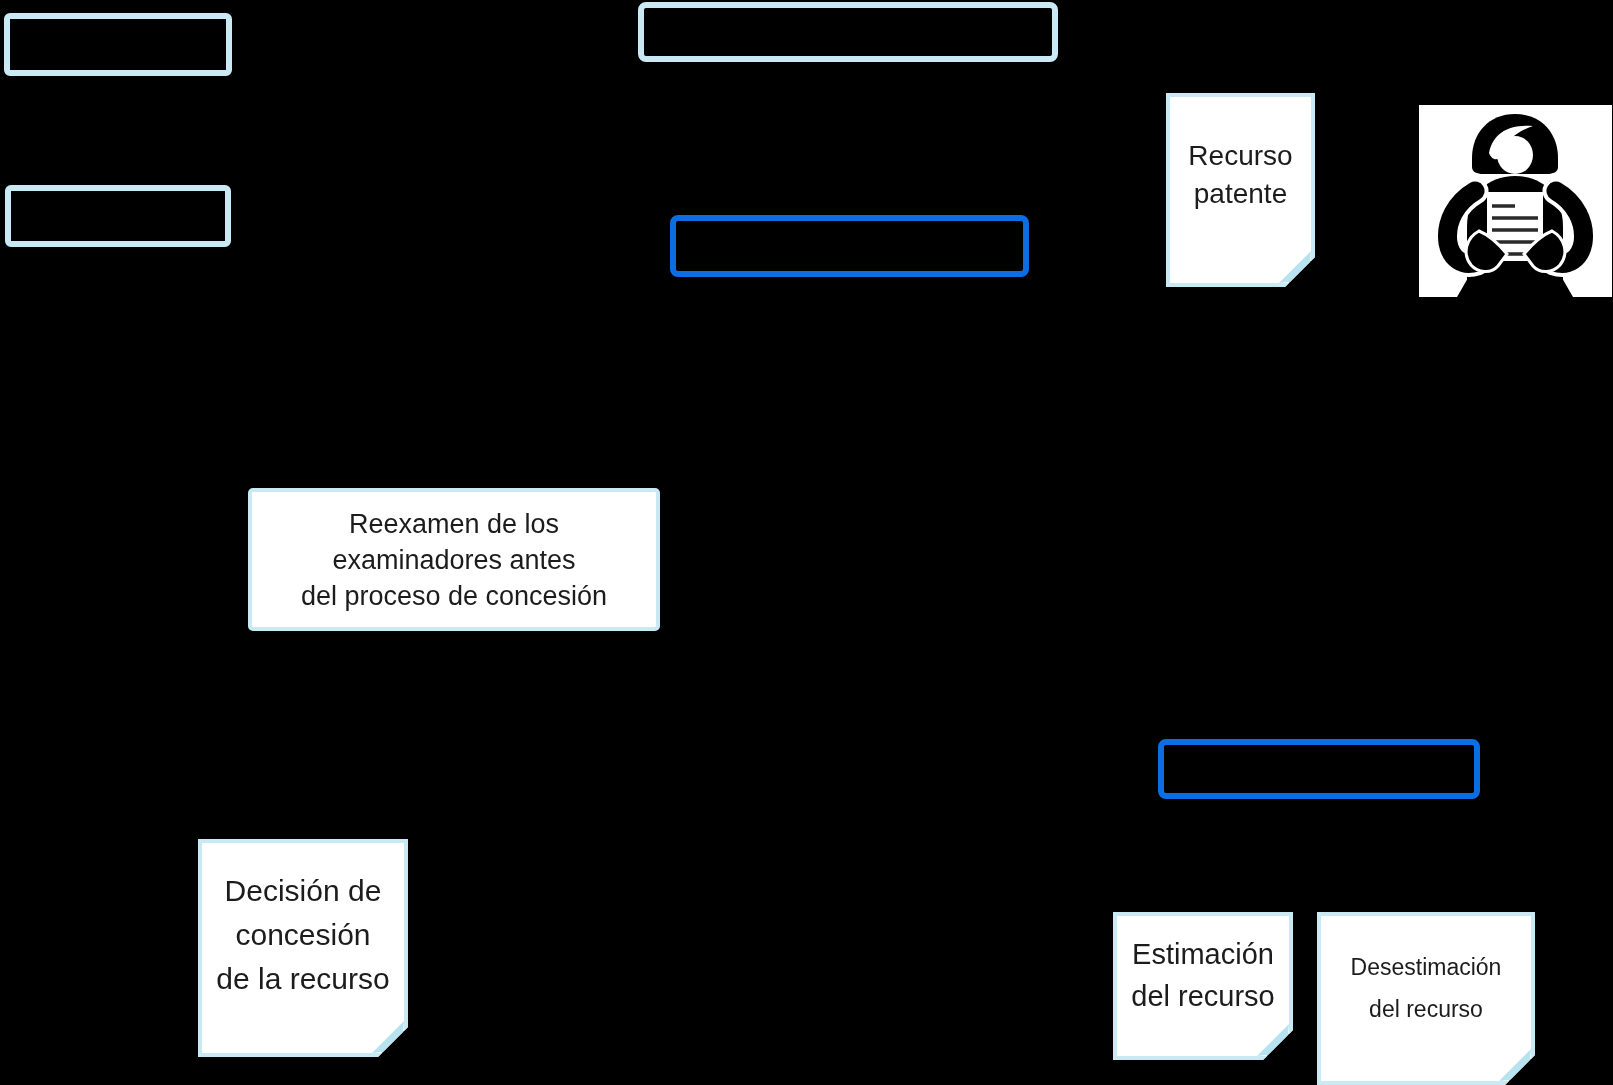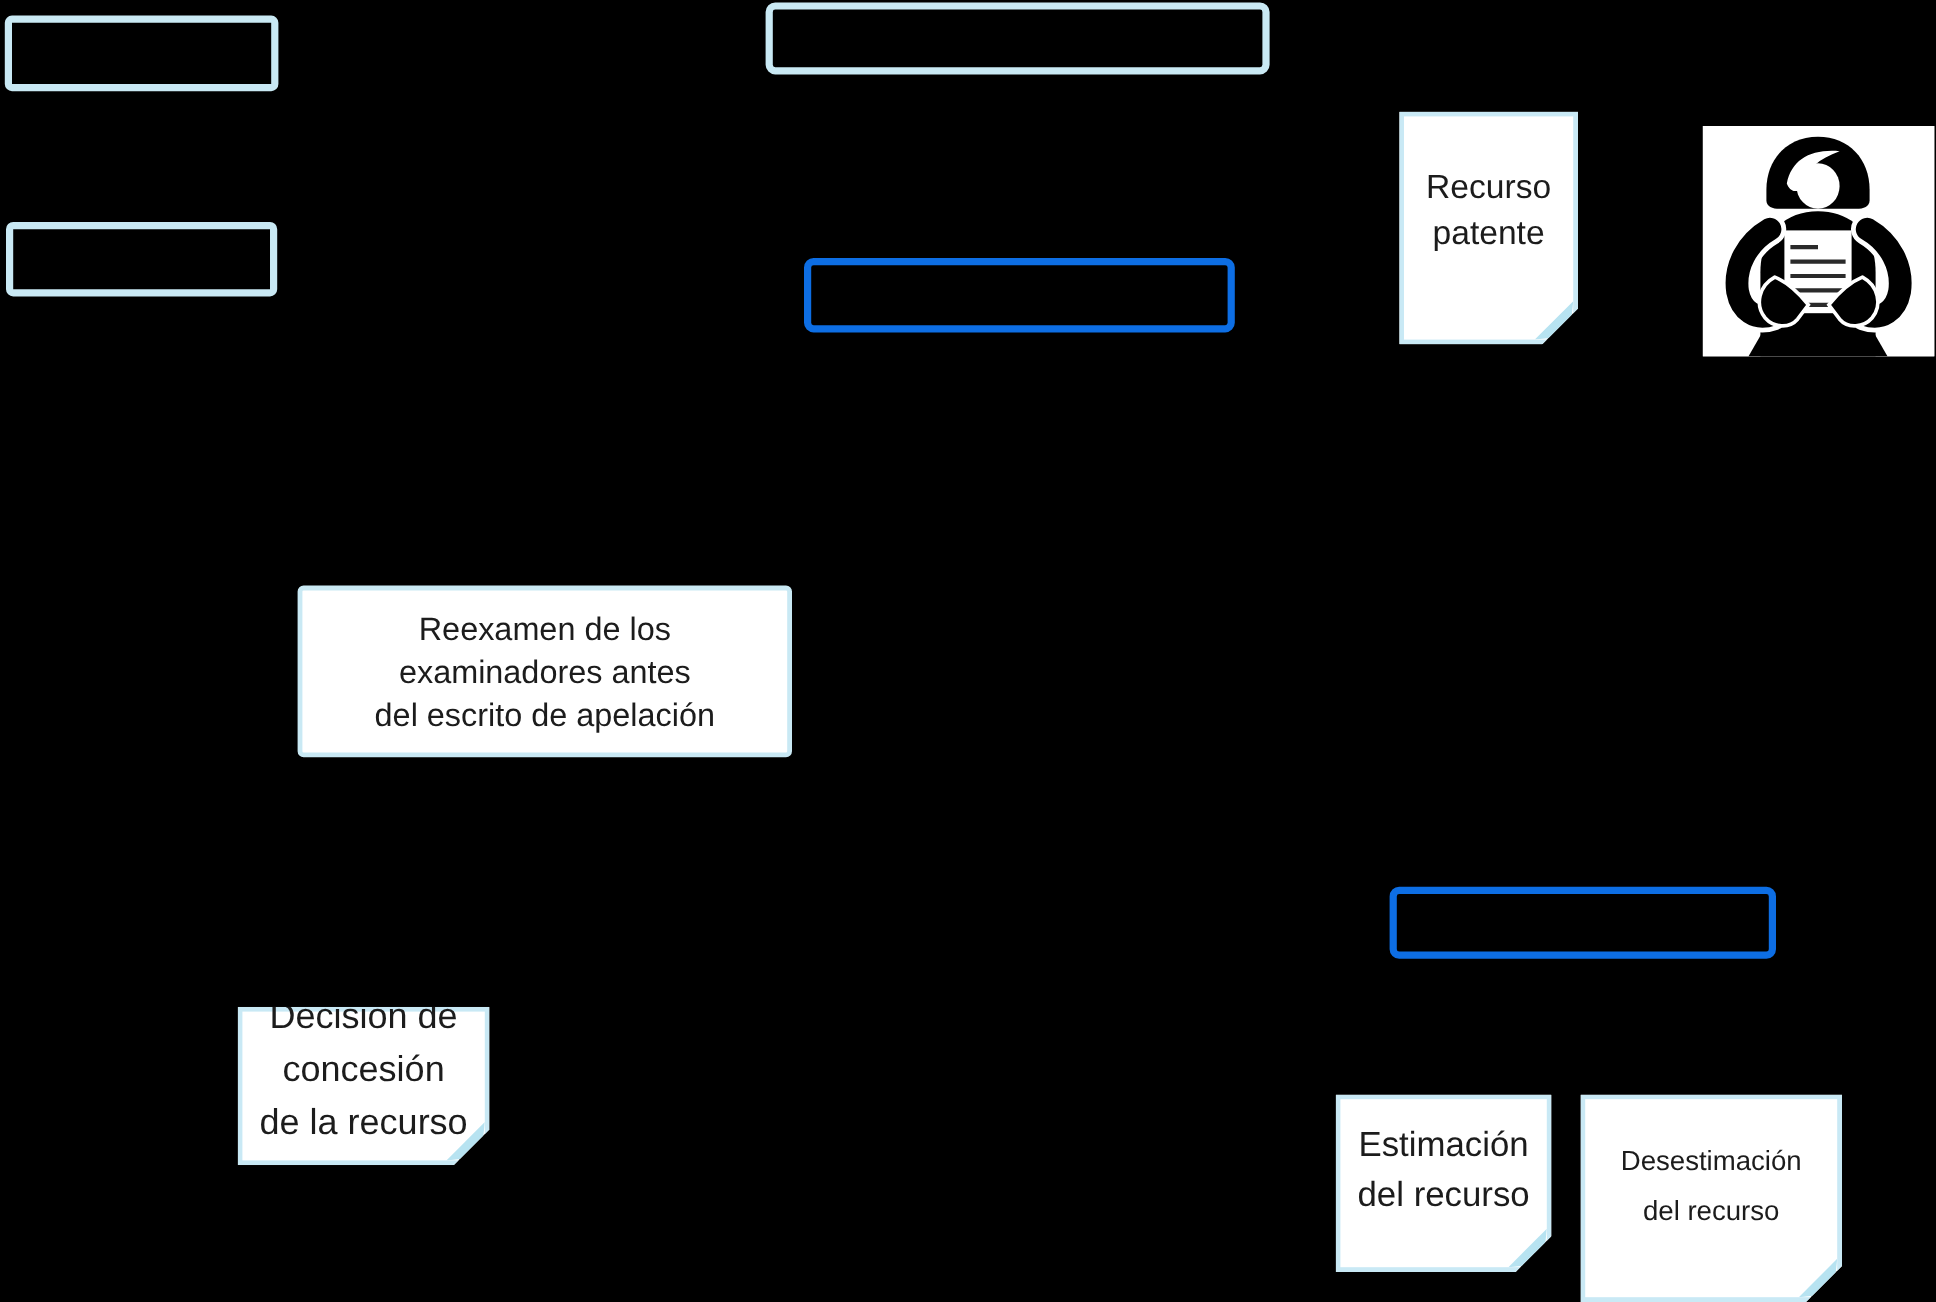--- a/index.html
+++ b/index.html
@@ -55,21 +55,21 @@
     justify-content: center;
     text-align: center;
     clip-path: polygon(0 0, 100% 0, 100% calc(100% - 30px), calc(100% - 30px) 100%, 0 100%);
   }
   .note .fold {
     position: absolute;
     right: 0; bottom: 0;
     width: 32px; height: 32px;
   }
   #note-recurso       { left: 1166px; top: 93px;  width: 149px; height: 194px; font-size: 28px; line-height: 38px; padding-bottom: 30px; }
-  #note-decision      { left: 198px;  top: 839px; width: 210px; height: 132px; font-size: 30px; line-height: 44px; padding-bottom: 26px; }
+  #note-decision      { left: 198px;  top: 839px; width: 210px; height: 218px; font-size: 30px; line-height: 44px; padding-bottom: 26px; }
   #note-estimacion    { left: 1113px; top: 912px; width: 180px; height: 148px; font-size: 29px; line-height: 42px; padding-bottom: 22px; }
   #note-desestimacion { left: 1317px; top: 912px; width: 218px; height: 173px; font-size: 23px; line-height: 42px; padding-bottom: 22px; }
 
   
   #person-tile {
     position: absolute;
     left: 1419px; top: 105px; width: 193px; height: 192px;
     background: #fff;
   }
   #person-tile svg { display: block; width: 100%; height: 100%; }
@@ -91,21 +91,21 @@
   <div id="box-cb" class="outline blue">
     <span></span>
   </div>
   <div id="box-lb" class="outline blue">
     <span></span>
   </div>
 
   <div id="reexamen" class="panel">
     <span>Reexamen de los</span>
     <span>examinadores antes</span>
-    <span>del escrito de apelación</span>
+    <span>del proceso de concesión</span>
   </div>
 
   <div id="note-recurso" class="note">
     <span>Recurso</span>
     <span>patente</span>
     <svg class="fold" viewBox="0 0 32 32">
       <polygon points="0,32 32,0 29,29" fill="#b7e3f1"></polygon>
     </svg>
   </div>
 

